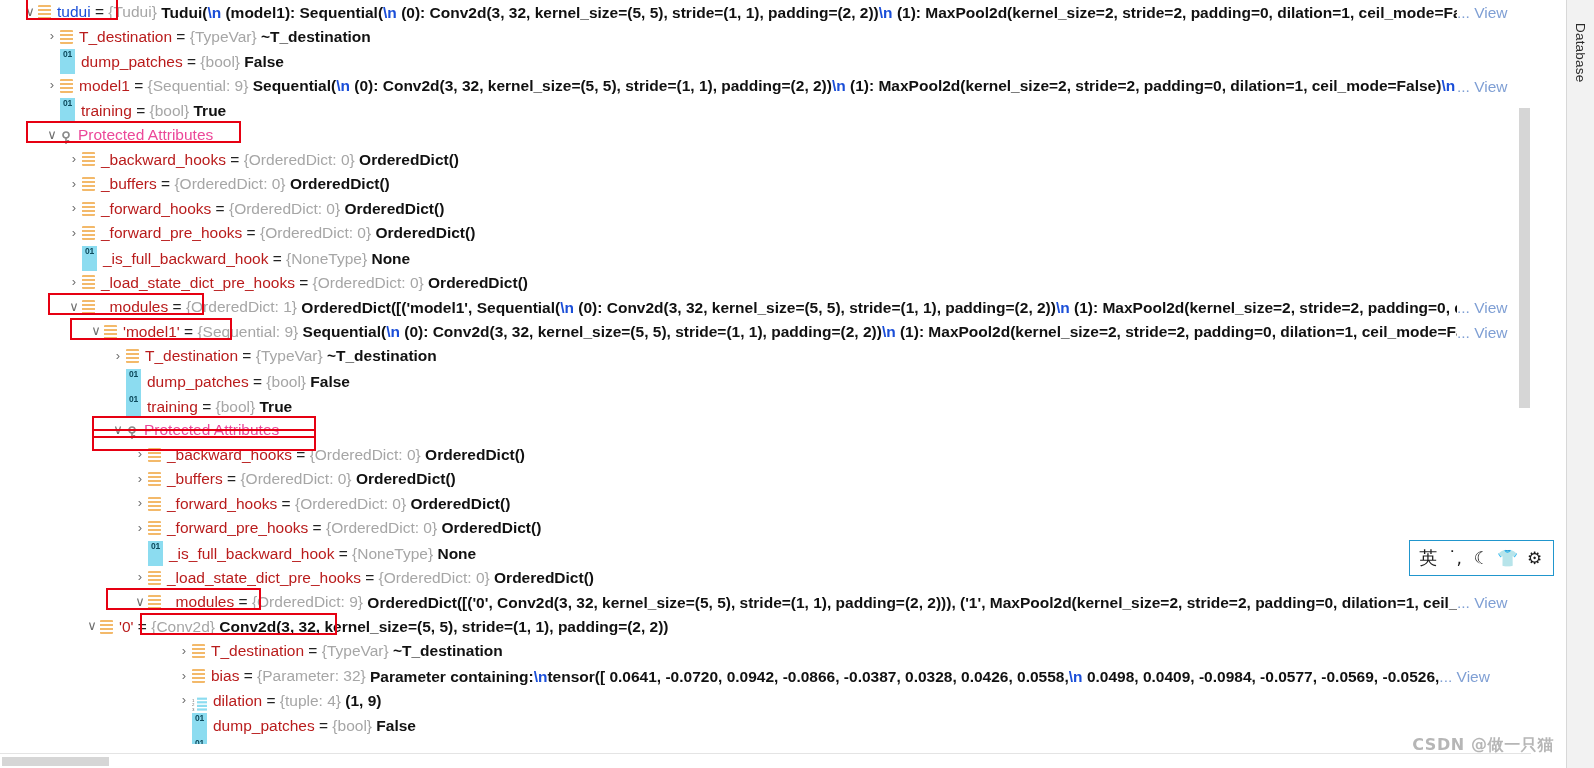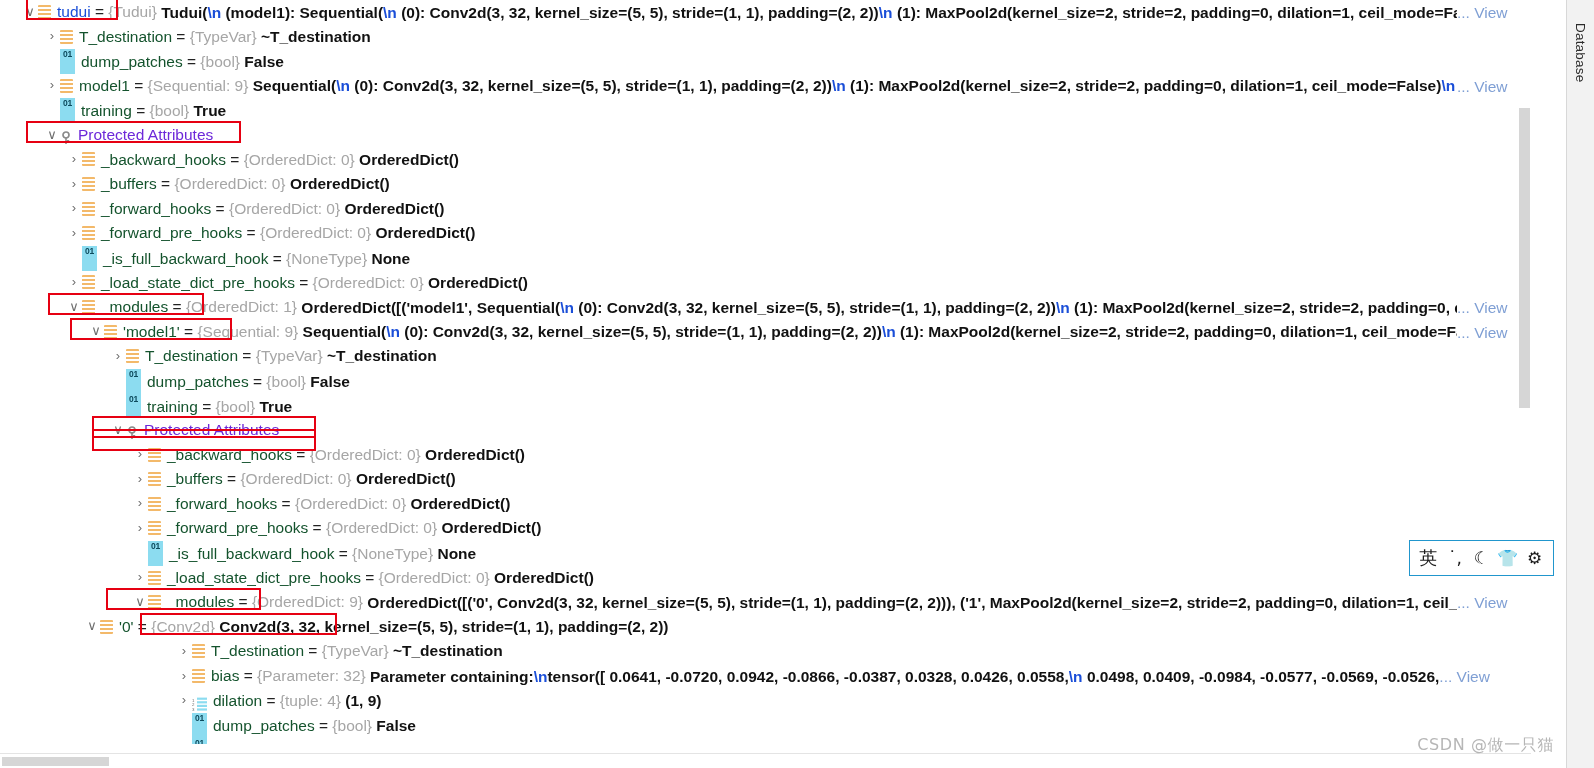--- a/index.html
+++ b/index.html
@@ -94,27 +94,27 @@
     width: 12px; height: 14px;
   }
   
   .ic-tuple {
     width: 15px; height: 14px;
     position: relative;
     top: -1px;
   }
 
   
-  .vname   { color: #14532d; }
+  .vname   { color: #b91c1c; }
   .veq     { color: #222222; }
   .vtype   { color: #a6a6a6; }
   .vval    { color: #111111; font-weight: bold; }
   .vslash  { color: #1a4ed8; font-weight: bold; }
   .vlink   { color: #7f9fd4; }
-  .vgroup  { color: #6d28d9; margin-top: 28px; }
+  .vgroup  { color: #ec4899; margin-top: 28px; }
   .vname-sel { color: #1a4ed8; }
 
   
 
   
   .redbox {
     position: absolute;
     border: 2px solid #e60012;
     pointer-events: none;
     box-sizing: border-box;
@@ -212,20 +212,21 @@
   
   #watermark {
     position: absolute;
     right: 40px;
     bottom: 12px;
     color: #b6b6b6;
     font-size: 16px;
     font-family: "DejaVu Sans", sans-serif;
     letter-spacing: 0.6px;
     white-space: nowrap;
+    font-weight: bold;
   }
 </style>
 </head>
 <body>
 
 <div id="debugger-panel">
 
   <div id="var-tree">
       <div class="tree-row" style="padding-left:22px"><span class="twisty">∨</span><span class="ic ic-object"></span><span class="vname-sel">tudui</span><span class="veq"> = </span><span class="vtype">{Tudui}</span> <span class="vval" style="display: inline-block; overflow: hidden; white-space: nowrap; vertical-align: bottom; width: 1295.83px;">Tudui(<span class="vslash">\n</span>  (model1): Sequential(<span class="vslash">\n</span>    (0): Conv2d(3, 32, kernel_size=(5, 5), stride=(1, 1), padding=(2, 2))<span class="vslash">\n</span>  (1): MaxPool2d(kernel_size=2, stride=2, padding=0, dilation=1, ceil_mode=False</span><span class="vlink" style="vertical-align: bottom;">...</span><span class="vlink" style="vertical-align: bottom;"> View</span></div>
       <div class="tree-row" style="padding-left:44px"><span class="twisty">›</span><span class="ic ic-object"></span><span class="vname">T_destination</span><span class="veq"> = </span><span class="vtype">{TypeVar}</span> <span class="vval">~T_destination</span></div>

